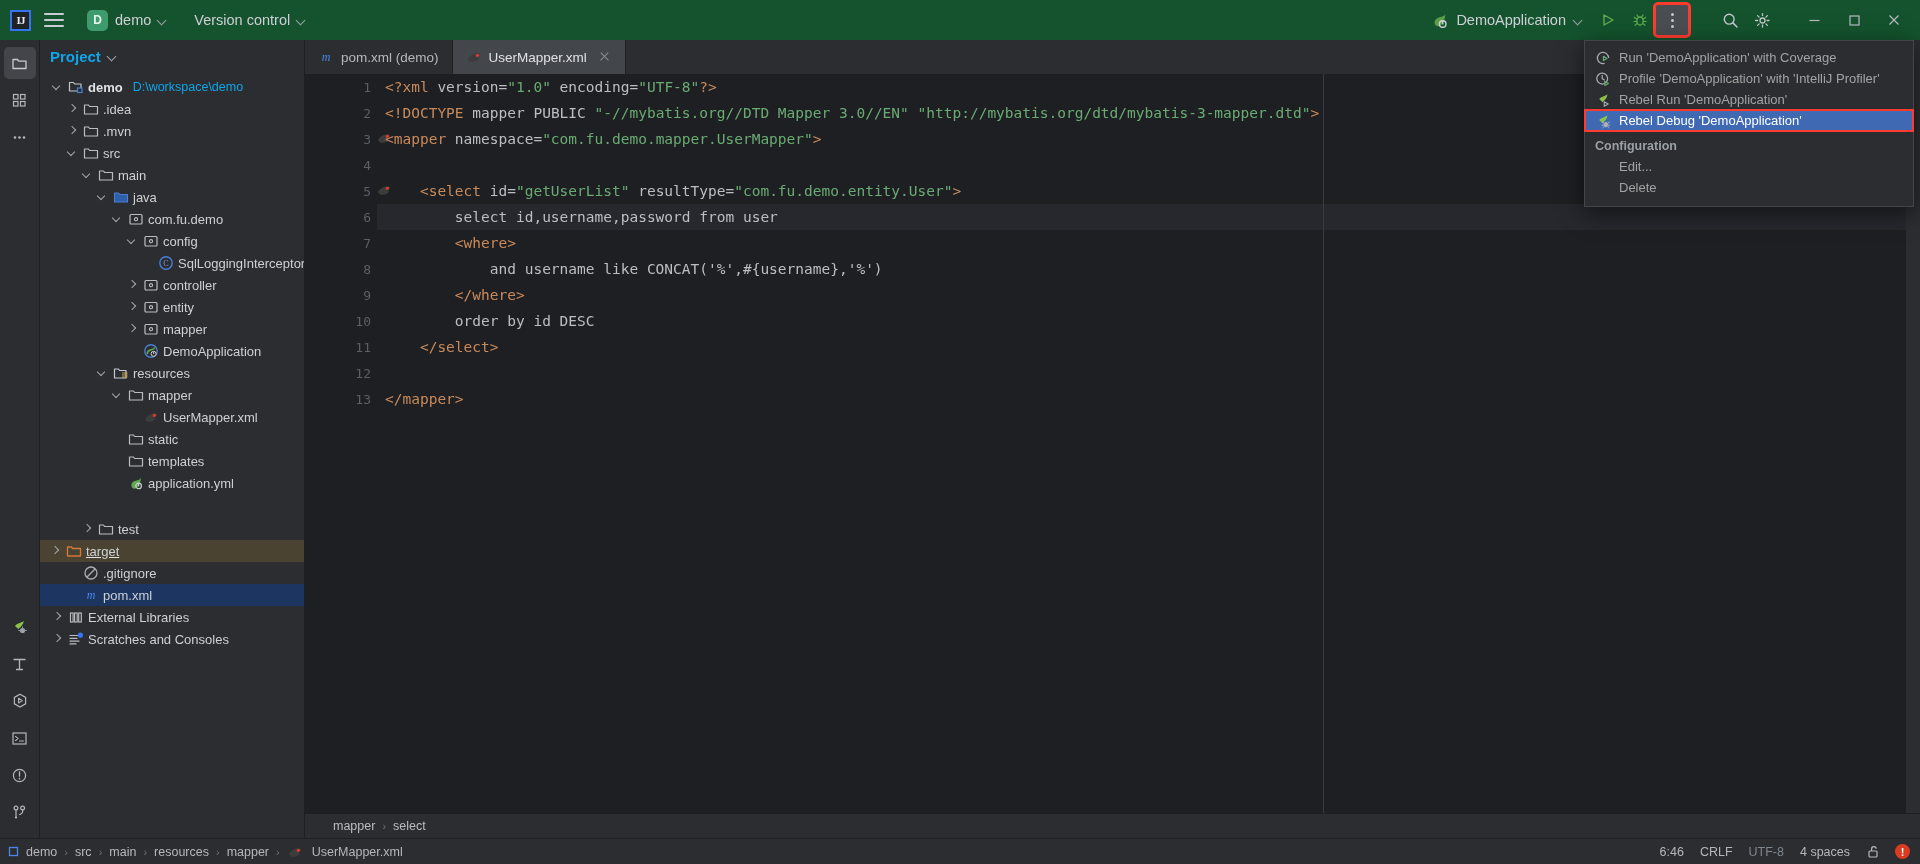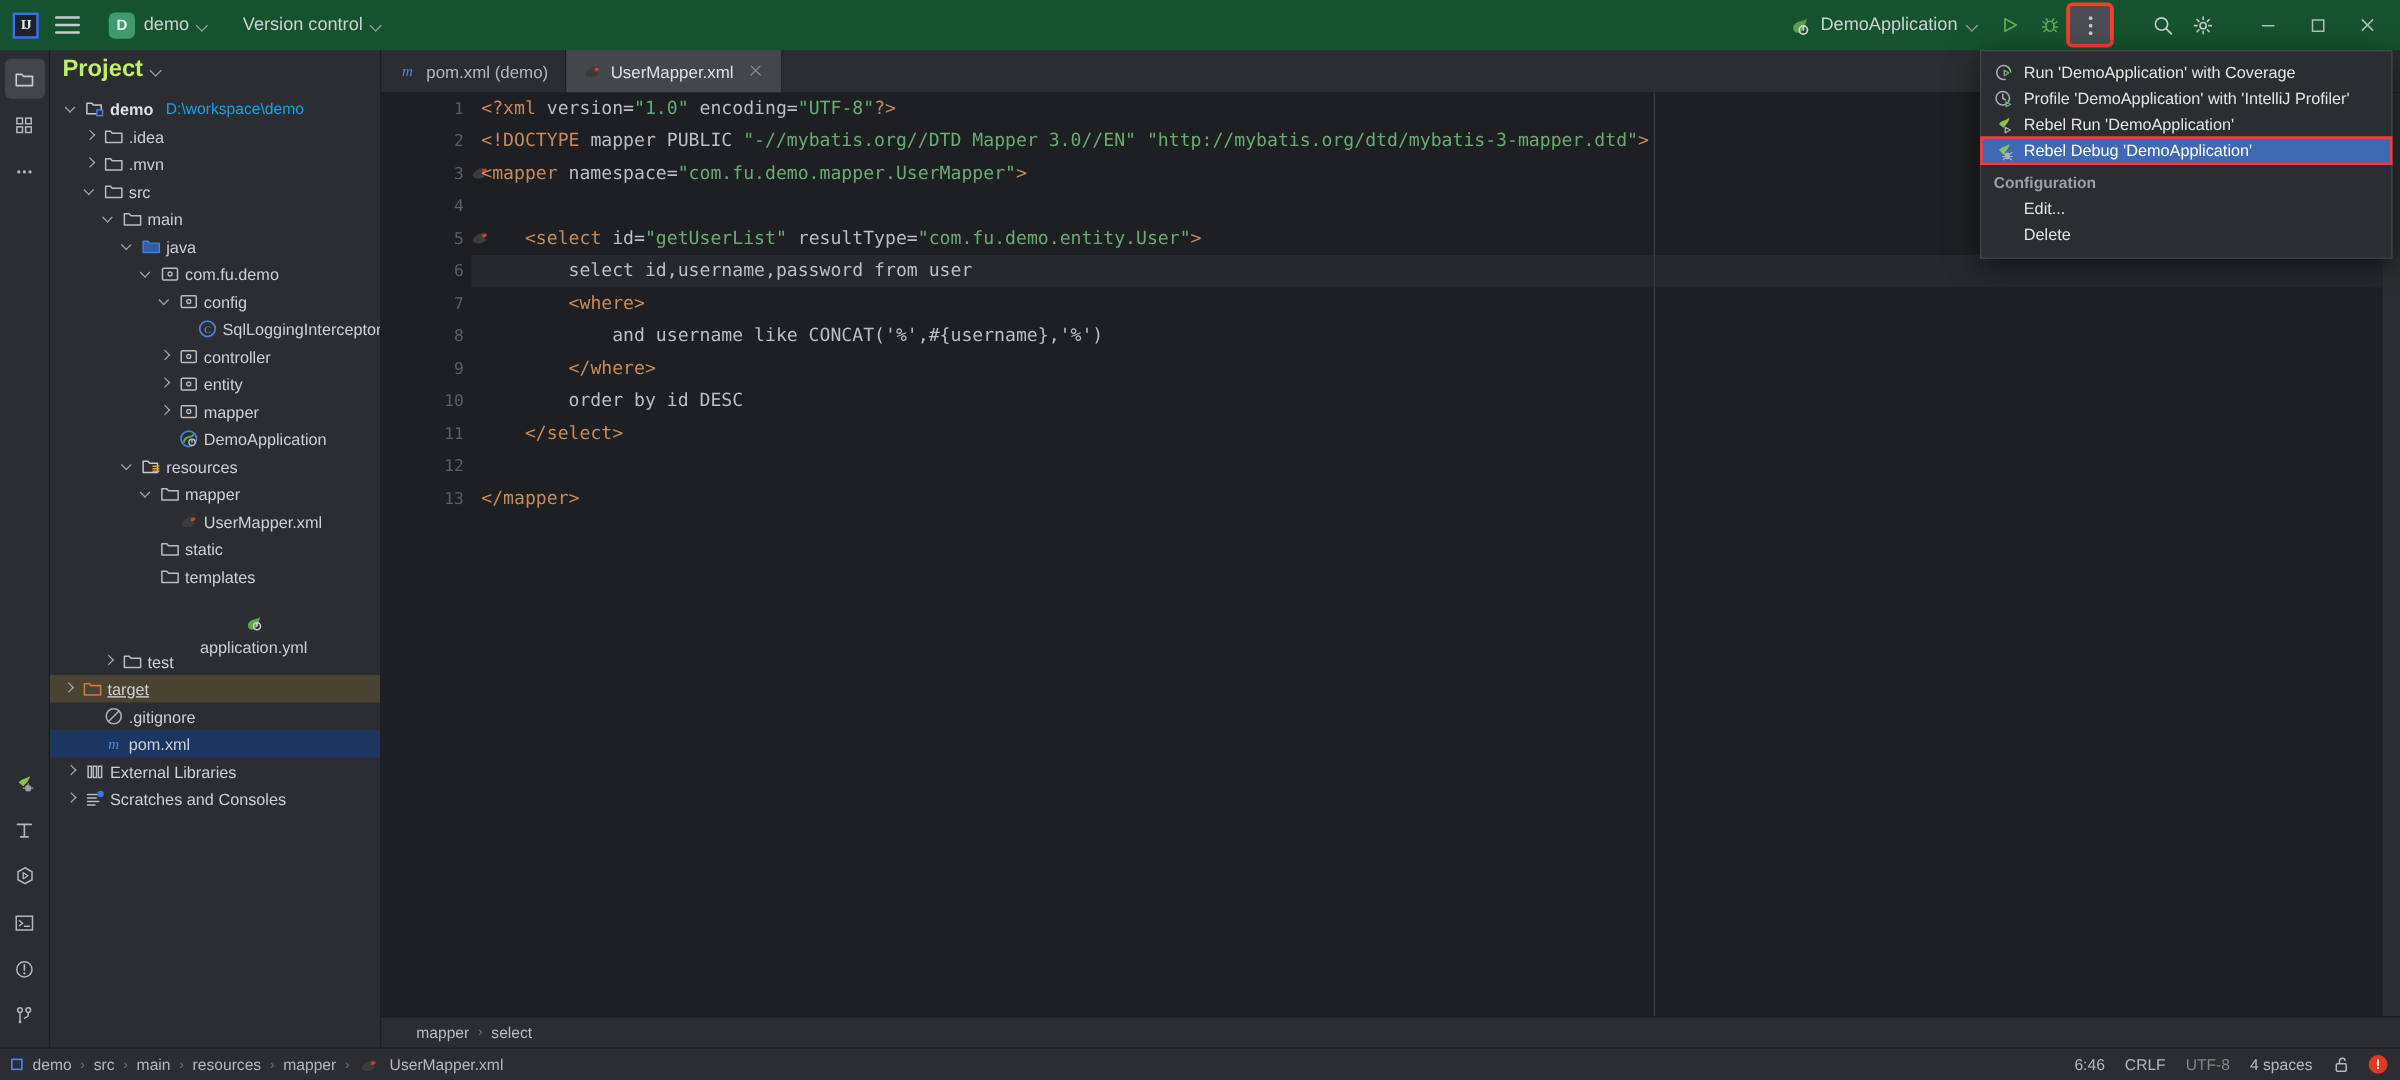--- a/index.html
+++ b/index.html
@@ -88,21 +88,21 @@
   
   .projpanel {
     width: 265px; flex: 0 0 265px; background: #2b2d30;
     display:flex; flex-direction: column; border-right: 1px solid #1e1f22;
     min-height: 0;
   }
   .pp-header {
     height: 32px; flex: 0 0 32px; display:flex; align-items:center;
     padding: 0 10px; gap: 7px; cursor: pointer;
   }
-  .pp-title { font-size: 19px; font-weight: 700; color: #bef264; }
+  .pp-title { font-size: 15px; font-weight: 700; color: #0ea5e9; }
   .tree { flex:1 1 auto; overflow: hidden; padding-top: 4px; font-size: 13px; }
   .trow {
     height: 22px; display:flex; align-items:center; gap:4px;
     padding-right: 8px; white-space: nowrap; cursor: pointer; position: relative;
   }
   .trow.sel-target { background: #4a4331; }
   .trow.sel-pom { background: #1d3661; }
   .arrow { width: 14px; height: 14px; flex:0 0 14px; position: relative; }
   .arrow.r::after, .arrow.d::after {
     content:''; position:absolute; left:4px; top:3px; width:5px; height:5px;
@@ -179,21 +179,21 @@
 
   
   .menu {
     position: absolute; top: 40px; right: 6px; width: 330px;
     background: #2b2d30; border: 1px solid #43454a;
     box-shadow: 0 6px 22px rgba(0,0,0,.55);
     padding: 6px 0 8px 0; z-index: 60;
   }
   .mi {
     height: 21px; display:flex; align-items:center; gap:8px;
-    padding: 0 12px 0 10px; font-size: 13px; color:#e5e5e5; cursor:pointer; white-space:nowrap;
+    padding: 0 12px 0 10px; font-size: 13px; color:#a3a3a3; cursor:pointer; white-space:nowrap;
   }
   .mi.selected { background: #3f6ab3; color:#ffffff; outline: 2px solid #ff3b30; outline-offset: -1px; }
   .mi-icon { width:16px; height:16px; flex:0 0 16px; display:flex; align-items:center; justify-content:center; }
   .msection { font-size: 12.5px; font-weight: 700; color:#9aa0a6; padding: 8px 10px 3px 10px; }
   .mi.indented { padding-left: 34px; }
 
   svg { display:block; }
 </style>
 </head>
 <body>
@@ -531,21 +531,21 @@
           </div>
           <div class="trow" style="padding-left: 70px;">
             <span class="arrow "></span>
             <span class="ticon">
               <svg width="16" height="16" viewBox="0 0 16 16">
                 <path d="M1.5 4h4l1.1 1.5H14.5V13H1.5z" fill="none" stroke="#b9bdc2" stroke-width="1.2" stroke-linejoin="round"></path>
               </svg>
             </span>
             <span class="tlabel">templates</span>
           </div>
-          <div class="trow" style="padding-left: 70px; flex-direction: column;">
+          <div class="trow" style="padding-left: 70px;">
             <span class="arrow "></span>
             <span class="ticon">
               <svg width="16" height="16" viewBox="0 0 16 16">
                 <path d="M13 3c-1.2 2.3-3.9 2.1-6.4 3.1C4.3 7 3 8.9 3.4 11.1c.3 1.6 1.5 2.6 3 2.6 3.1 0 5.7-3.1 6.6-10.7z" fill="#5fa84e"></path>
                 <circle cx="10.6" cy="10.9" r="2.8" fill="none" stroke="#c9ccd1" stroke-width="1.2"></circle>
                 <path d="M10.6 8.5v2.4" stroke="#c9ccd1" stroke-width="1.2" stroke-linecap="round"></path>
               </svg>
             </span>
             <span class="tlabel">application.yml</span>
           </div>

